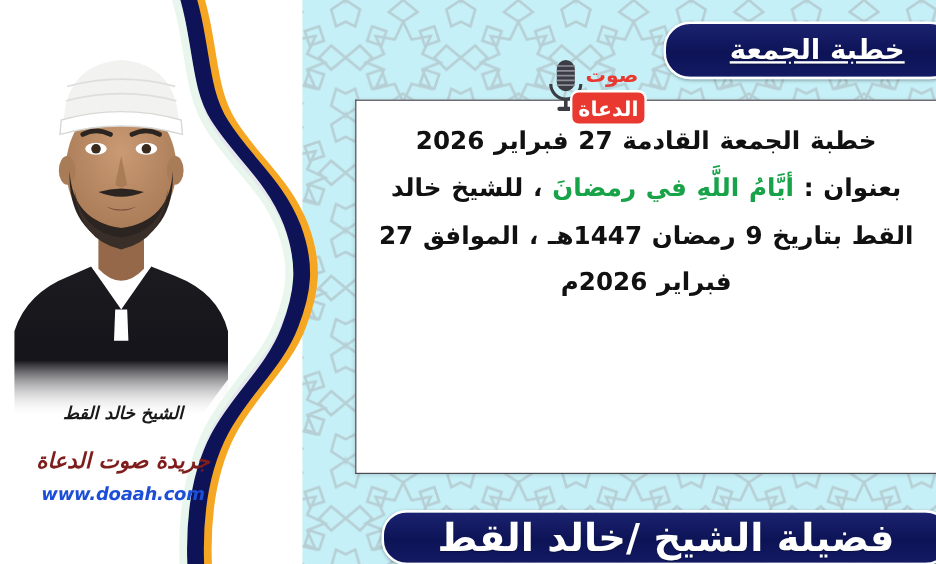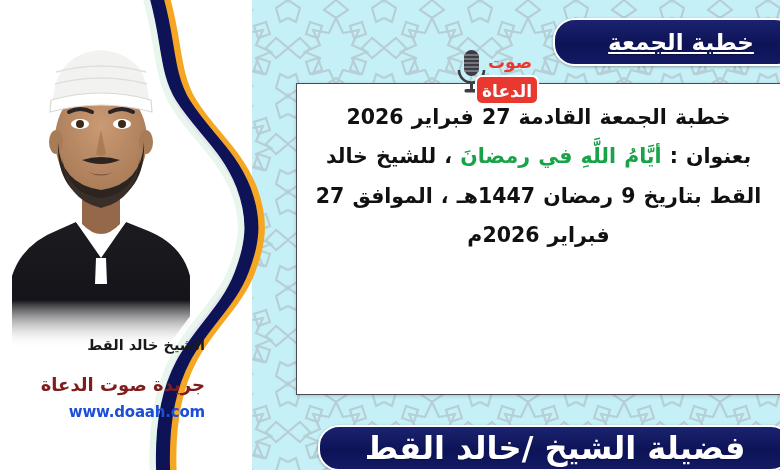--- a/index.html
+++ b/index.html
@@ -37,21 +37,21 @@
 
   
   .portrait{
     position:absolute;left:6px;top:8px;width:190px;height:340px;z-index:3;
   }
   .portrait svg{display:block;width:100%;height:100%;}
 
   
   .left-caption{
     position:absolute;left:0px;top:336px;width:205px;z-index:6;
-    text-align:right;direction:rtl;
+    text-align:center;direction:rtl;font-style:italic;
   }
   .cap-name{
     font-size:14.5px;font-weight:bold;color:#1a1a1a;letter-spacing:0px;
     line-height:1.25;white-space:nowrap;
   }
   .cap-paper{
     font-size:18px;font-weight:bold;color:#7f1d1d;
     line-height:1.35;margin-top:19px;white-space:nowrap;
   }
   .cap-site{

